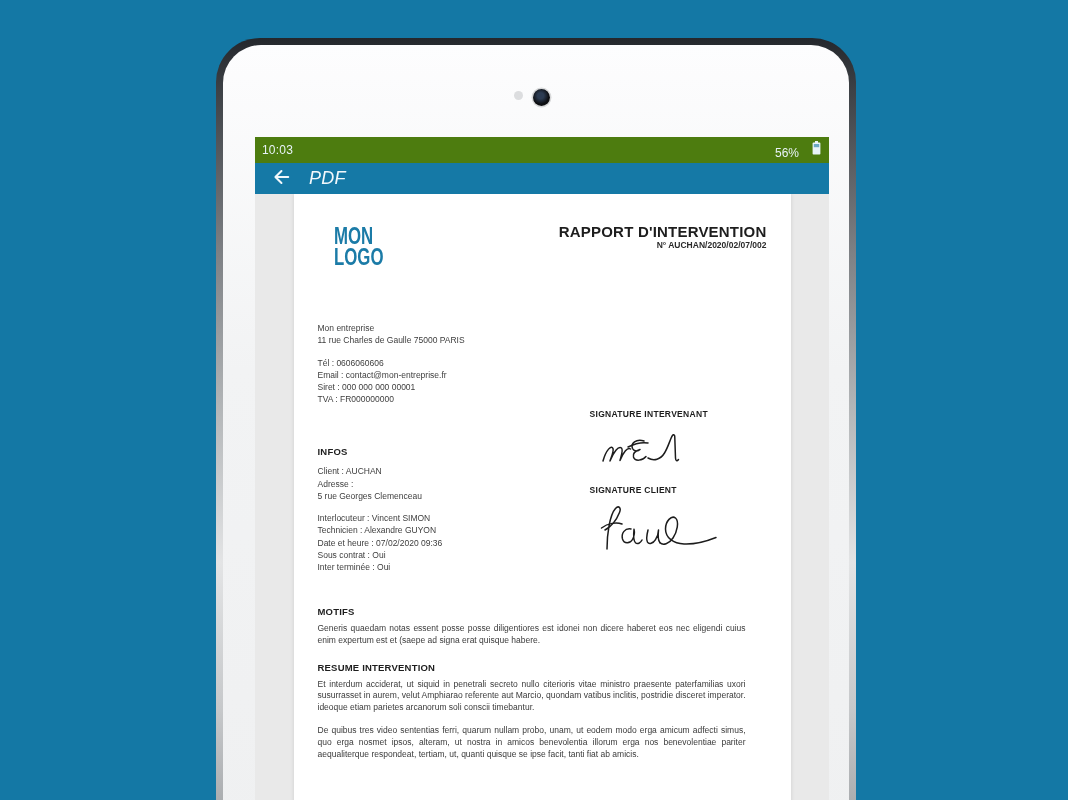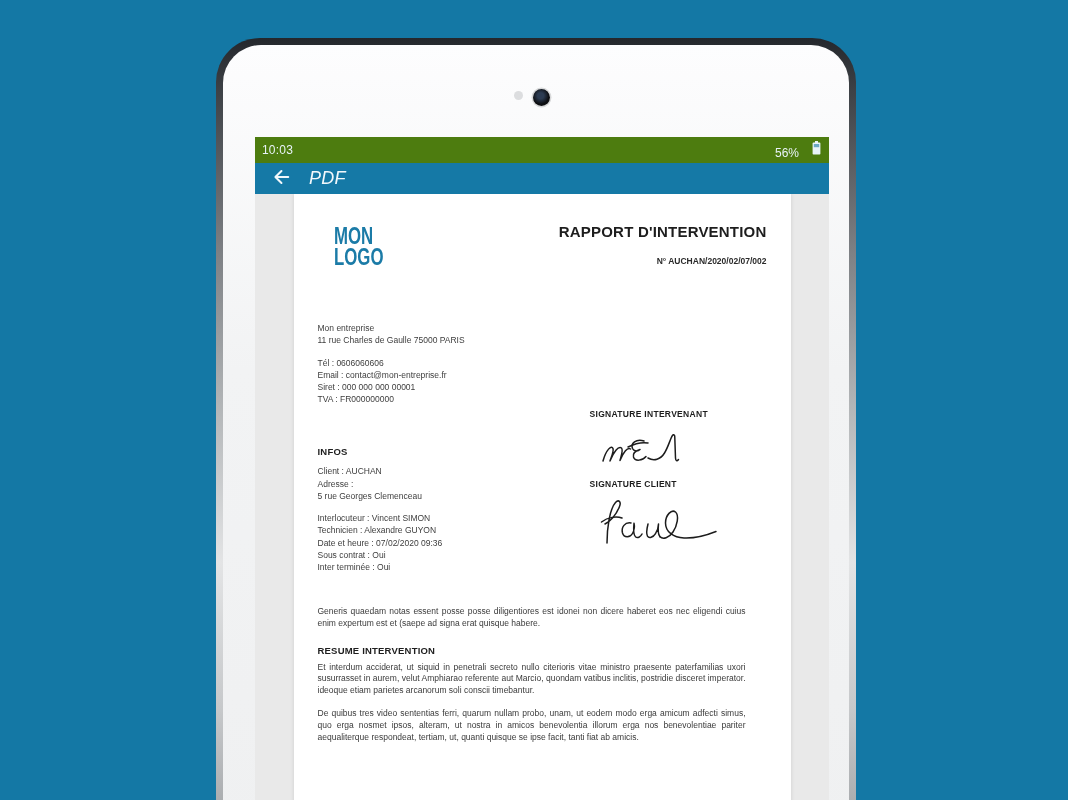--- a/index.html
+++ b/index.html
@@ -38,34 +38,34 @@
   .viewer{flex:1 1 auto;overflow:hidden;background:#e9e9e9;}
   .page{width:497px;height:100%;margin:0 auto;background:#fff;position:relative;
     box-shadow:0 0 4px rgba(0,0,0,.12);color:#3d3d3d;}
 
   .logo{position:absolute;left:40px;top:32px;color:#1B7BA7;font-weight:bold;
     font-size:24px;line-height:.86;}
   .logo div{transform:scaleX(.70);transform-origin:left center;letter-spacing:0;}
 
   .head-right{position:absolute;right:24px;top:29px;text-align:right;}
   .doc-title{font-size:15px;font-weight:bold;color:#1d1d1d;letter-spacing:.2px;}
-  .doc-ref{font-size:8.5px;font-weight:bold;color:#2a2a2a;margin-top:16px;}
+  .doc-ref{font-size:8.5px;font-weight:bold;color:#2a2a2a;}
 
   .small{font-size:8.5px;line-height:12.3px;}
   .company{position:absolute;left:24px;top:128px;}
   .gap{height:10px;}
 
   .infos{position:absolute;left:24px;top:252px;}
   .sec-head{font-size:9.5px;font-weight:bold;color:#1d1d1d;letter-spacing:.2px;}
   .infos .sec-head{margin-bottom:7px;}
 
   .sig-col{position:absolute;left:296px;top:215px;width:170px;}
   .sig-label{font-size:8.5px;font-weight:bold;color:#1d1d1d;letter-spacing:.3px;}
   .sig-svg{display:block;margin:6px 0 0 8px;}
-  .sig-client-label{margin-top:8px;}
+  .sig-client-label{margin-top:14px;}
 
   .bottom{position:absolute;left:24px;top:412px;width:449px;}
   .bottom p{margin:0;text-align:justify;font-size:8.5px;line-height:11.8px;
     padding-right:21px;color:#3a3a3a;}
   .bottom .sec-head{margin:0 0 6px 0;}
   .resume-head{margin-top:15px !important;}
   .p-gap{margin-top:11px !important;}
 </style>
 </head>
 <body>
@@ -150,20 +150,21 @@
                 <path d="M9,48 C9,34 11.5,14 17.5,7.5 C20.5,4.2 23.5,6.5 21.5,11.5 C18.5,19 12.5,26 7,29"></path>
                 <path d="M3.5,27 C10,22 18.5,21 24,23"></path>
                 <path d="M33,28 C27,27 23,32 24.5,38 C26,43 32,43 34.5,38.5 C36.2,35.4 36.6,30.8 36,28.3 M36,28.3 C35.5,33 35.2,39.5 37.5,41.8 C39.5,43.6 42.5,42 44,39"></path>
                 <path d="M50,29 C49,33 48,38.5 49.5,41.2 C51,43.7 55,42.6 57.5,38.6 C59.5,35.4 60.5,31 60.5,29 M60.5,29 C60,33.5 60,39.5 62,41.8"></path>
                 <path d="M62,41.8 C65,44.6 71,43 75,37 C79,31 81.5,20.5 77.5,17 C73.5,14 67.5,20 67.5,28 C67.5,37 75.5,42.5 86,43 C97,43.5 108,40.5 118,36.5"></path>
               </g>
             </svg>
           </div>
 
           <div class="bottom">
+            <div class="sec-head">MOTIFS</div>
             <p>Generis quaedam notas essent posse posse diligentiores est idonei non dicere haberet eos nec eligendi cuius enim expertum est et (saepe ad signa erat quisque habere.</p>
             <div class="sec-head resume-head">RESUME INTERVENTION</div>
             <p>Et interdum acciderat, ut siquid in penetrali secreto nullo citerioris vitae ministro praesente paterfamilias uxori susurrasset in aurem, velut Amphiarao referente aut Marcio, quondam vatibus inclitis, postridie disceret imperator. ideoque etiam parietes arcanorum soli conscii timebantur.</p>
             <p class="p-gap">De quibus tres video sententias ferri, quarum nullam probo, unam, ut eodem modo erga amicum adfecti simus, quo erga nosmet ipsos, alteram, ut nostra in amicos benevolentia illorum erga nos benevolentiae pariter aequaliterque respondeat, tertiam, ut, quanti quisque se ipse facit, tanti fiat ab amicis.</p>
           </div>
 
         </div>
       </div>
 
     </div>

